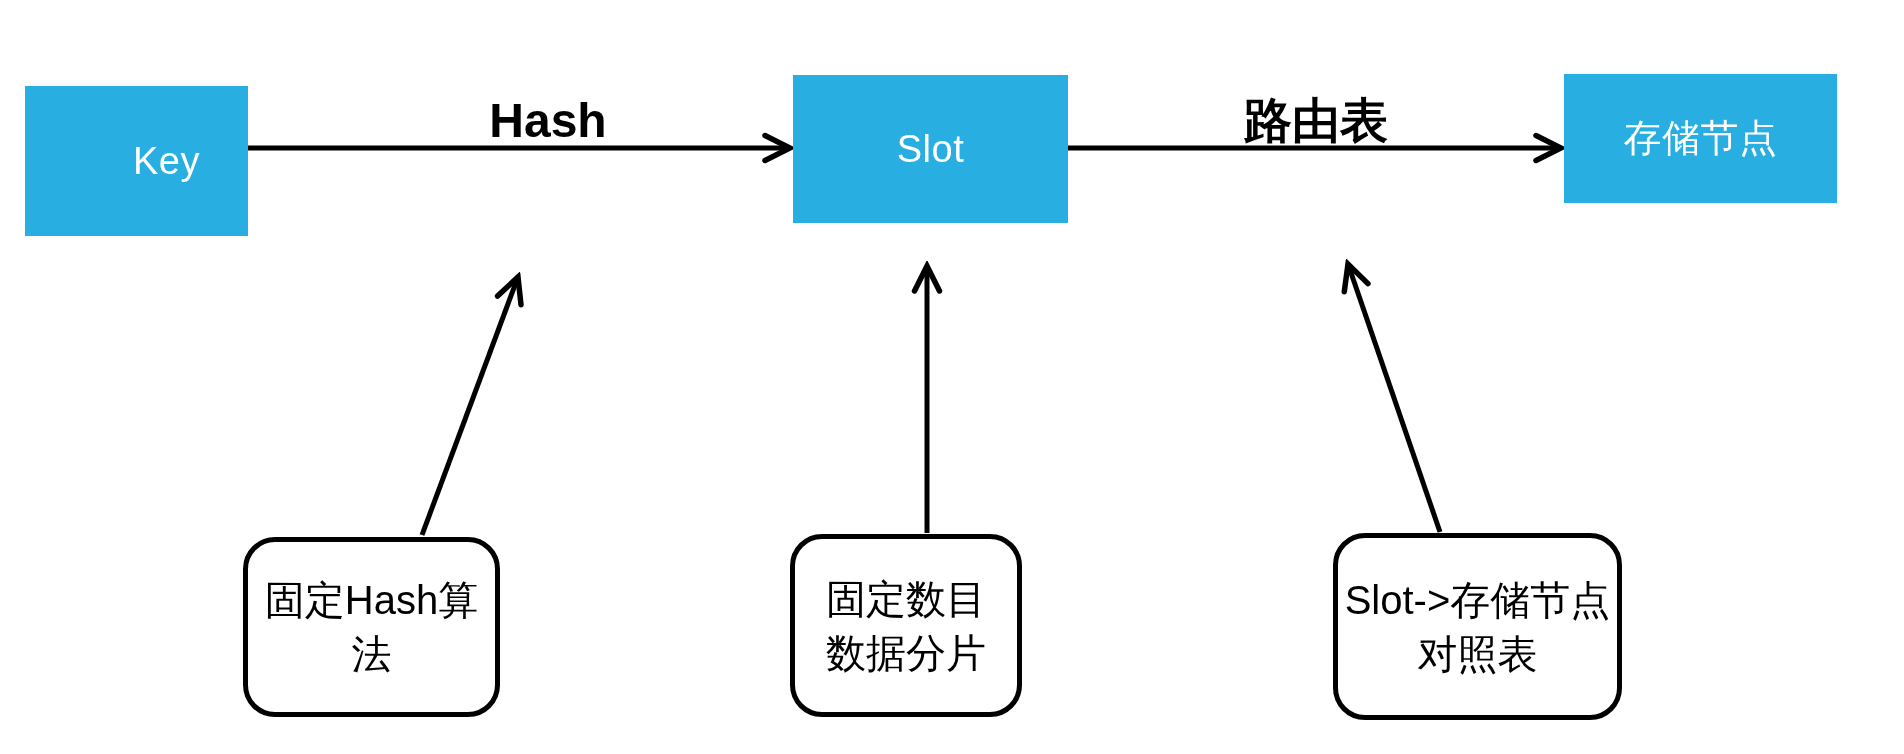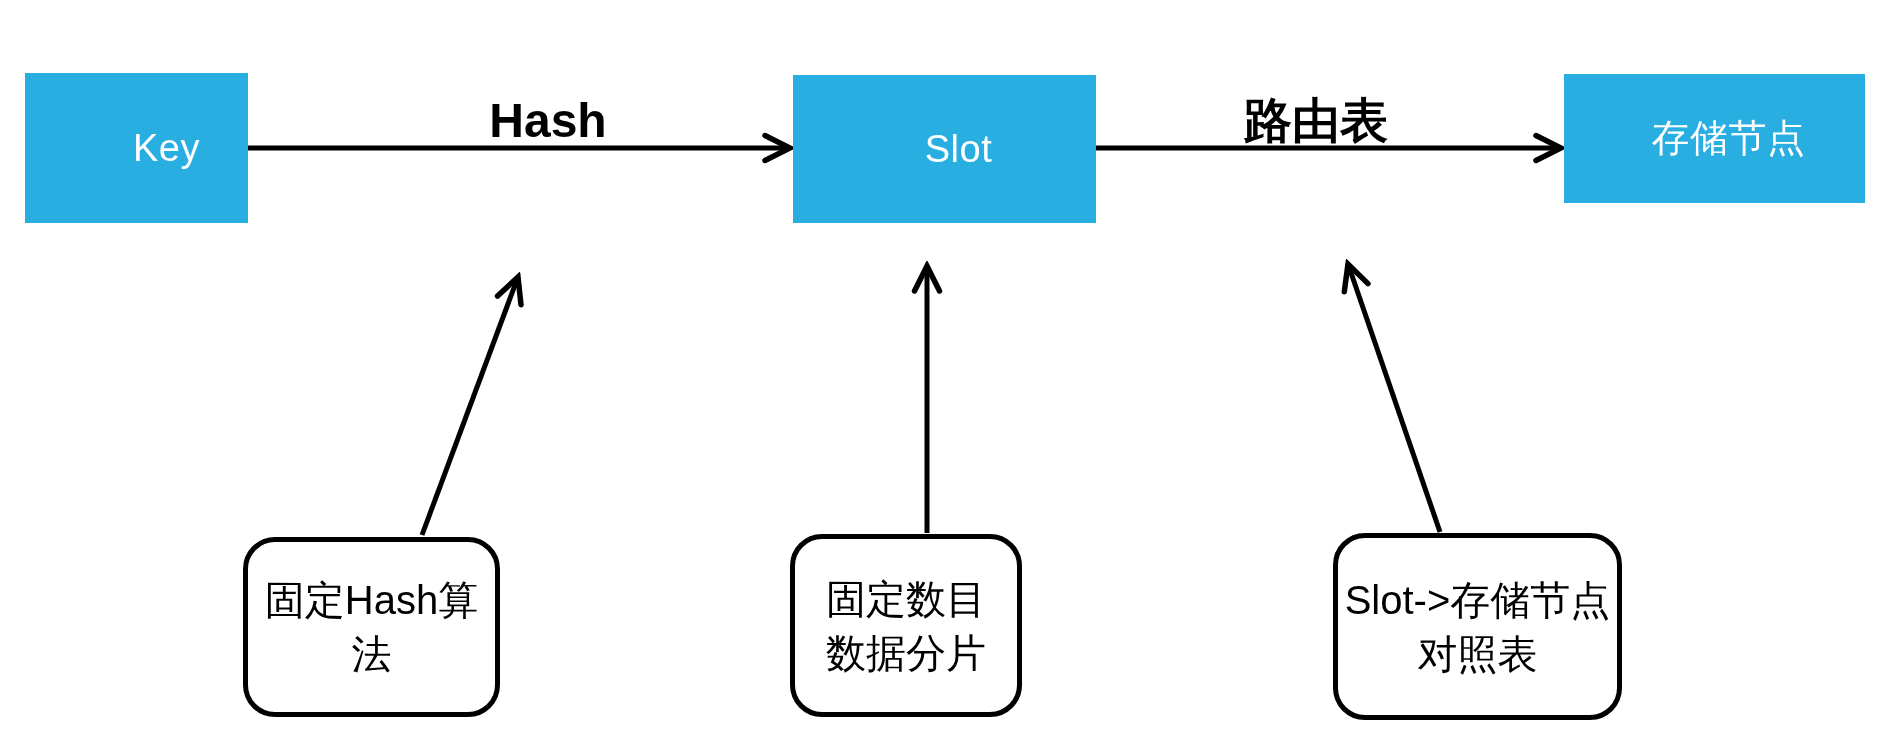--- a/index.html
+++ b/index.html
@@ -31,23 +31,22 @@
   .node{
     position:absolute;
     background:var(--node-fill);
     color:var(--node-text);
     display:flex;
     align-items:center;
     justify-content:center;
     font-size:38px;
     font-weight:400;
     letter-spacing:0.5px;
-    padding-left:28px;
   }
-  .node--key{left:25px;top:73px;width:223px;height:150px;padding-left:60px;box-sizing:border-box;}
+  .node--key{left:25px;top:86px;width:223px;height:150px;padding-left:60px;box-sizing:border-box;}
   .node--slot{left:793px;top:75px;width:275px;height:148px;}
   .node--storage{left:1564px;top:74px;width:273px;height:129px;}
   .edge-label{
     position:absolute;
     transform:translateX(-50%);
     top:92px;
     font-size:48px;
     font-weight:700;
     color:var(--line);
     white-space:nowrap;

